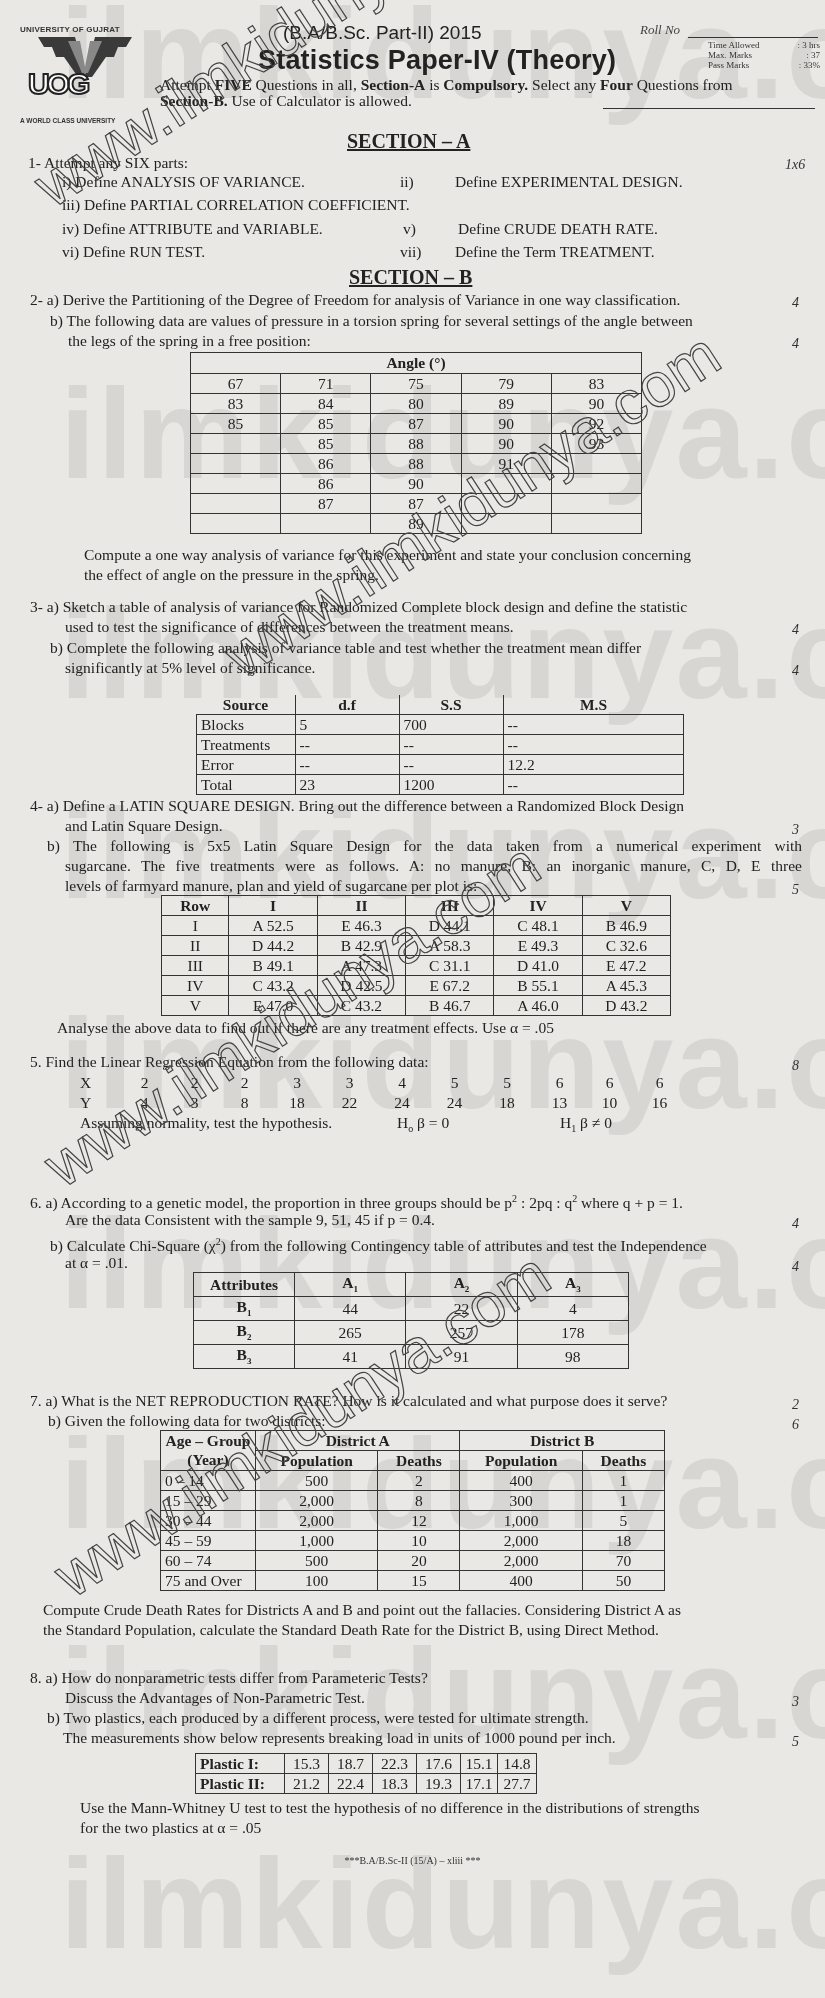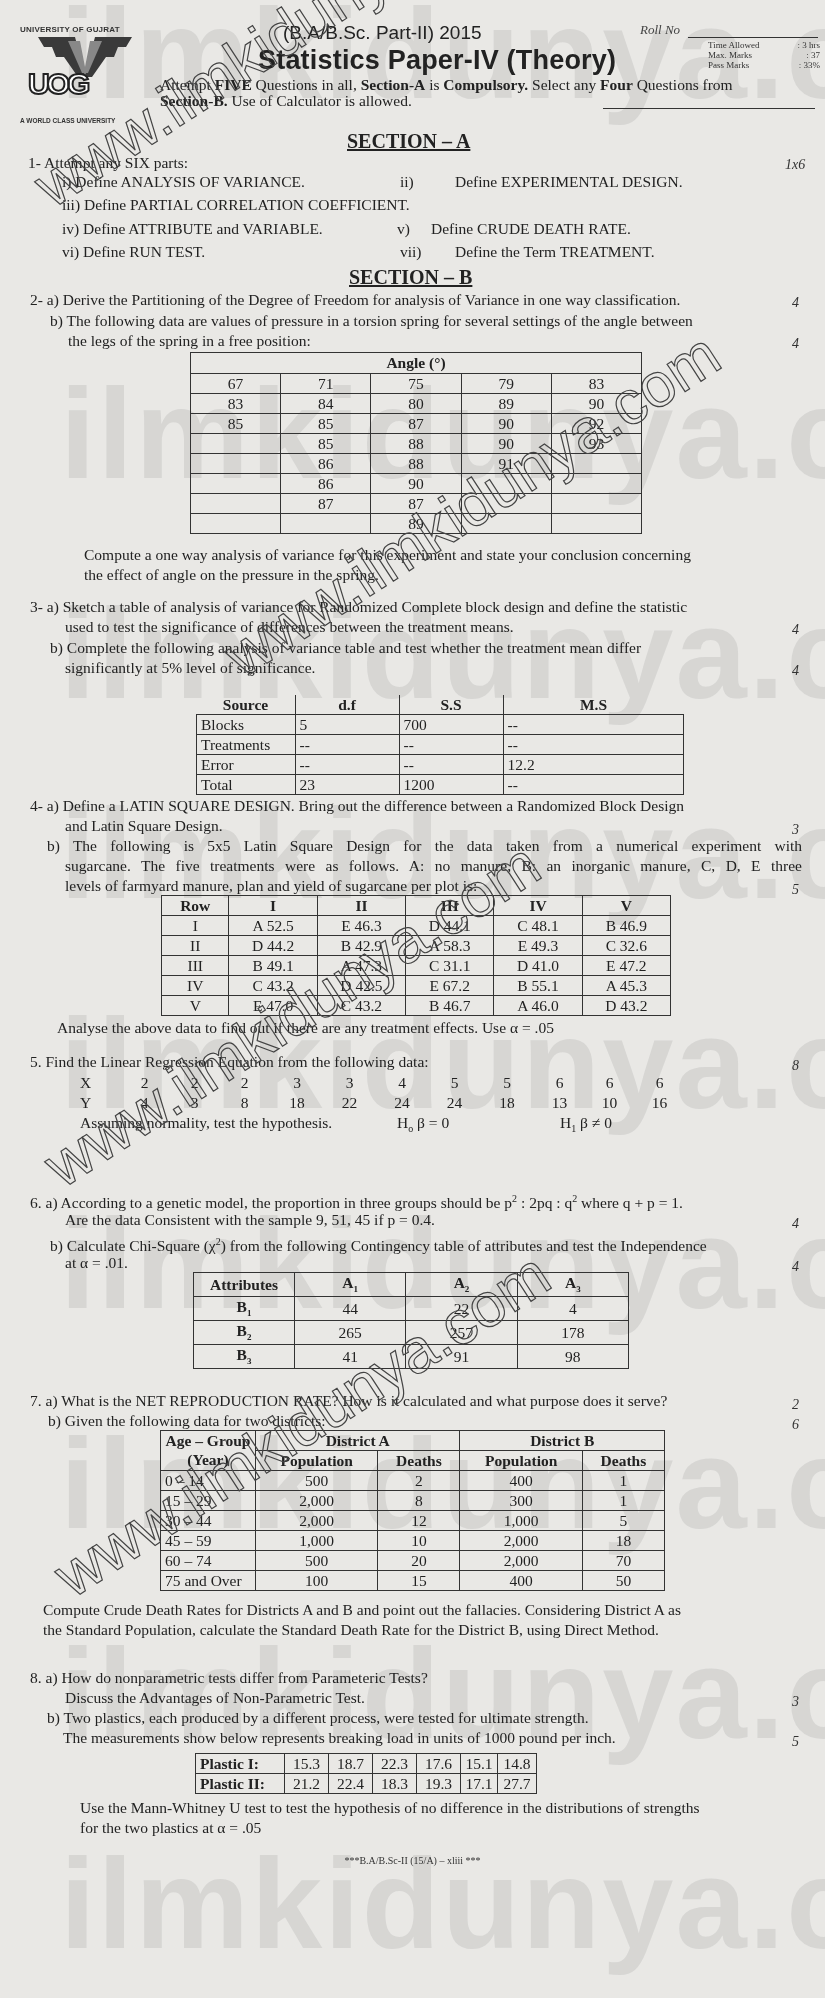--- a/index.html
+++ b/index.html
@@ -106,21 +106,21 @@
 
   <div class="sec-head" style="left:347px; top:130px;">SECTION – A</div>
 
   <div class="q" style="left:28px; top:153px;">1-  Attempt any SIX parts:</div>
   <div class="mark" style="left:785px; top:157px;">1x6</div>
 
   <div class="q" style="left:62px; top:172px;"><span>i)</span> <span>Define ANALYSIS OF VARIANCE.</span></div>
   <div class="q" style="left:400px; top:172px;"><span style="display:inline-block;width:55px;">ii)</span><span>Define EXPERIMENTAL DESIGN.</span></div>
   <div class="q" style="left:62px; top:195px;"><span>iii)</span> <span>Define PARTIAL CORRELATION COEFFICIENT.</span></div>
   <div class="q" style="left:62px; top:219px;"><span>iv)</span> <span>Define ATTRIBUTE and VARIABLE.</span></div>
-  <div class="q" style="left:376px; top:219px;text-align:center;"><span style="display:inline-block;width:55px;">v)</span><span>Define CRUDE DEATH RATE.</span></div>
+  <div class="q" style="left:403px; top:219px;"><span style="display:inline-block;width:55px;">v)</span><span>Define CRUDE DEATH RATE.</span></div>
   <div class="q" style="left:62px; top:242px;"><span>vi)</span> <span>Define RUN TEST.</span></div>
   <div class="q" style="left:400px; top:242px;"><span style="display:inline-block;width:55px;">vii)</span><span>Define the Term TREATMENT.</span></div>
 
   <div class="sec-head" style="left:349px; top:266px;">SECTION – B</div>
 
   <div class="q" style="left:30px; top:290px;">2- a) Derive the Partitioning of the Degree of Freedom for analysis of Variance in one way classification.</div>
   <div class="mark" style="left:792px; top:295px;">4</div>
   <div class="q" style="left:50px; top:311px;">b) The following data are values of pressure in a torsion spring for several settings of the angle between</div>
   <div class="q" style="left:68px; top:331px;">the legs of the spring in a free position:</div>
   <div class="mark" style="left:792px; top:336px;">4</div>

